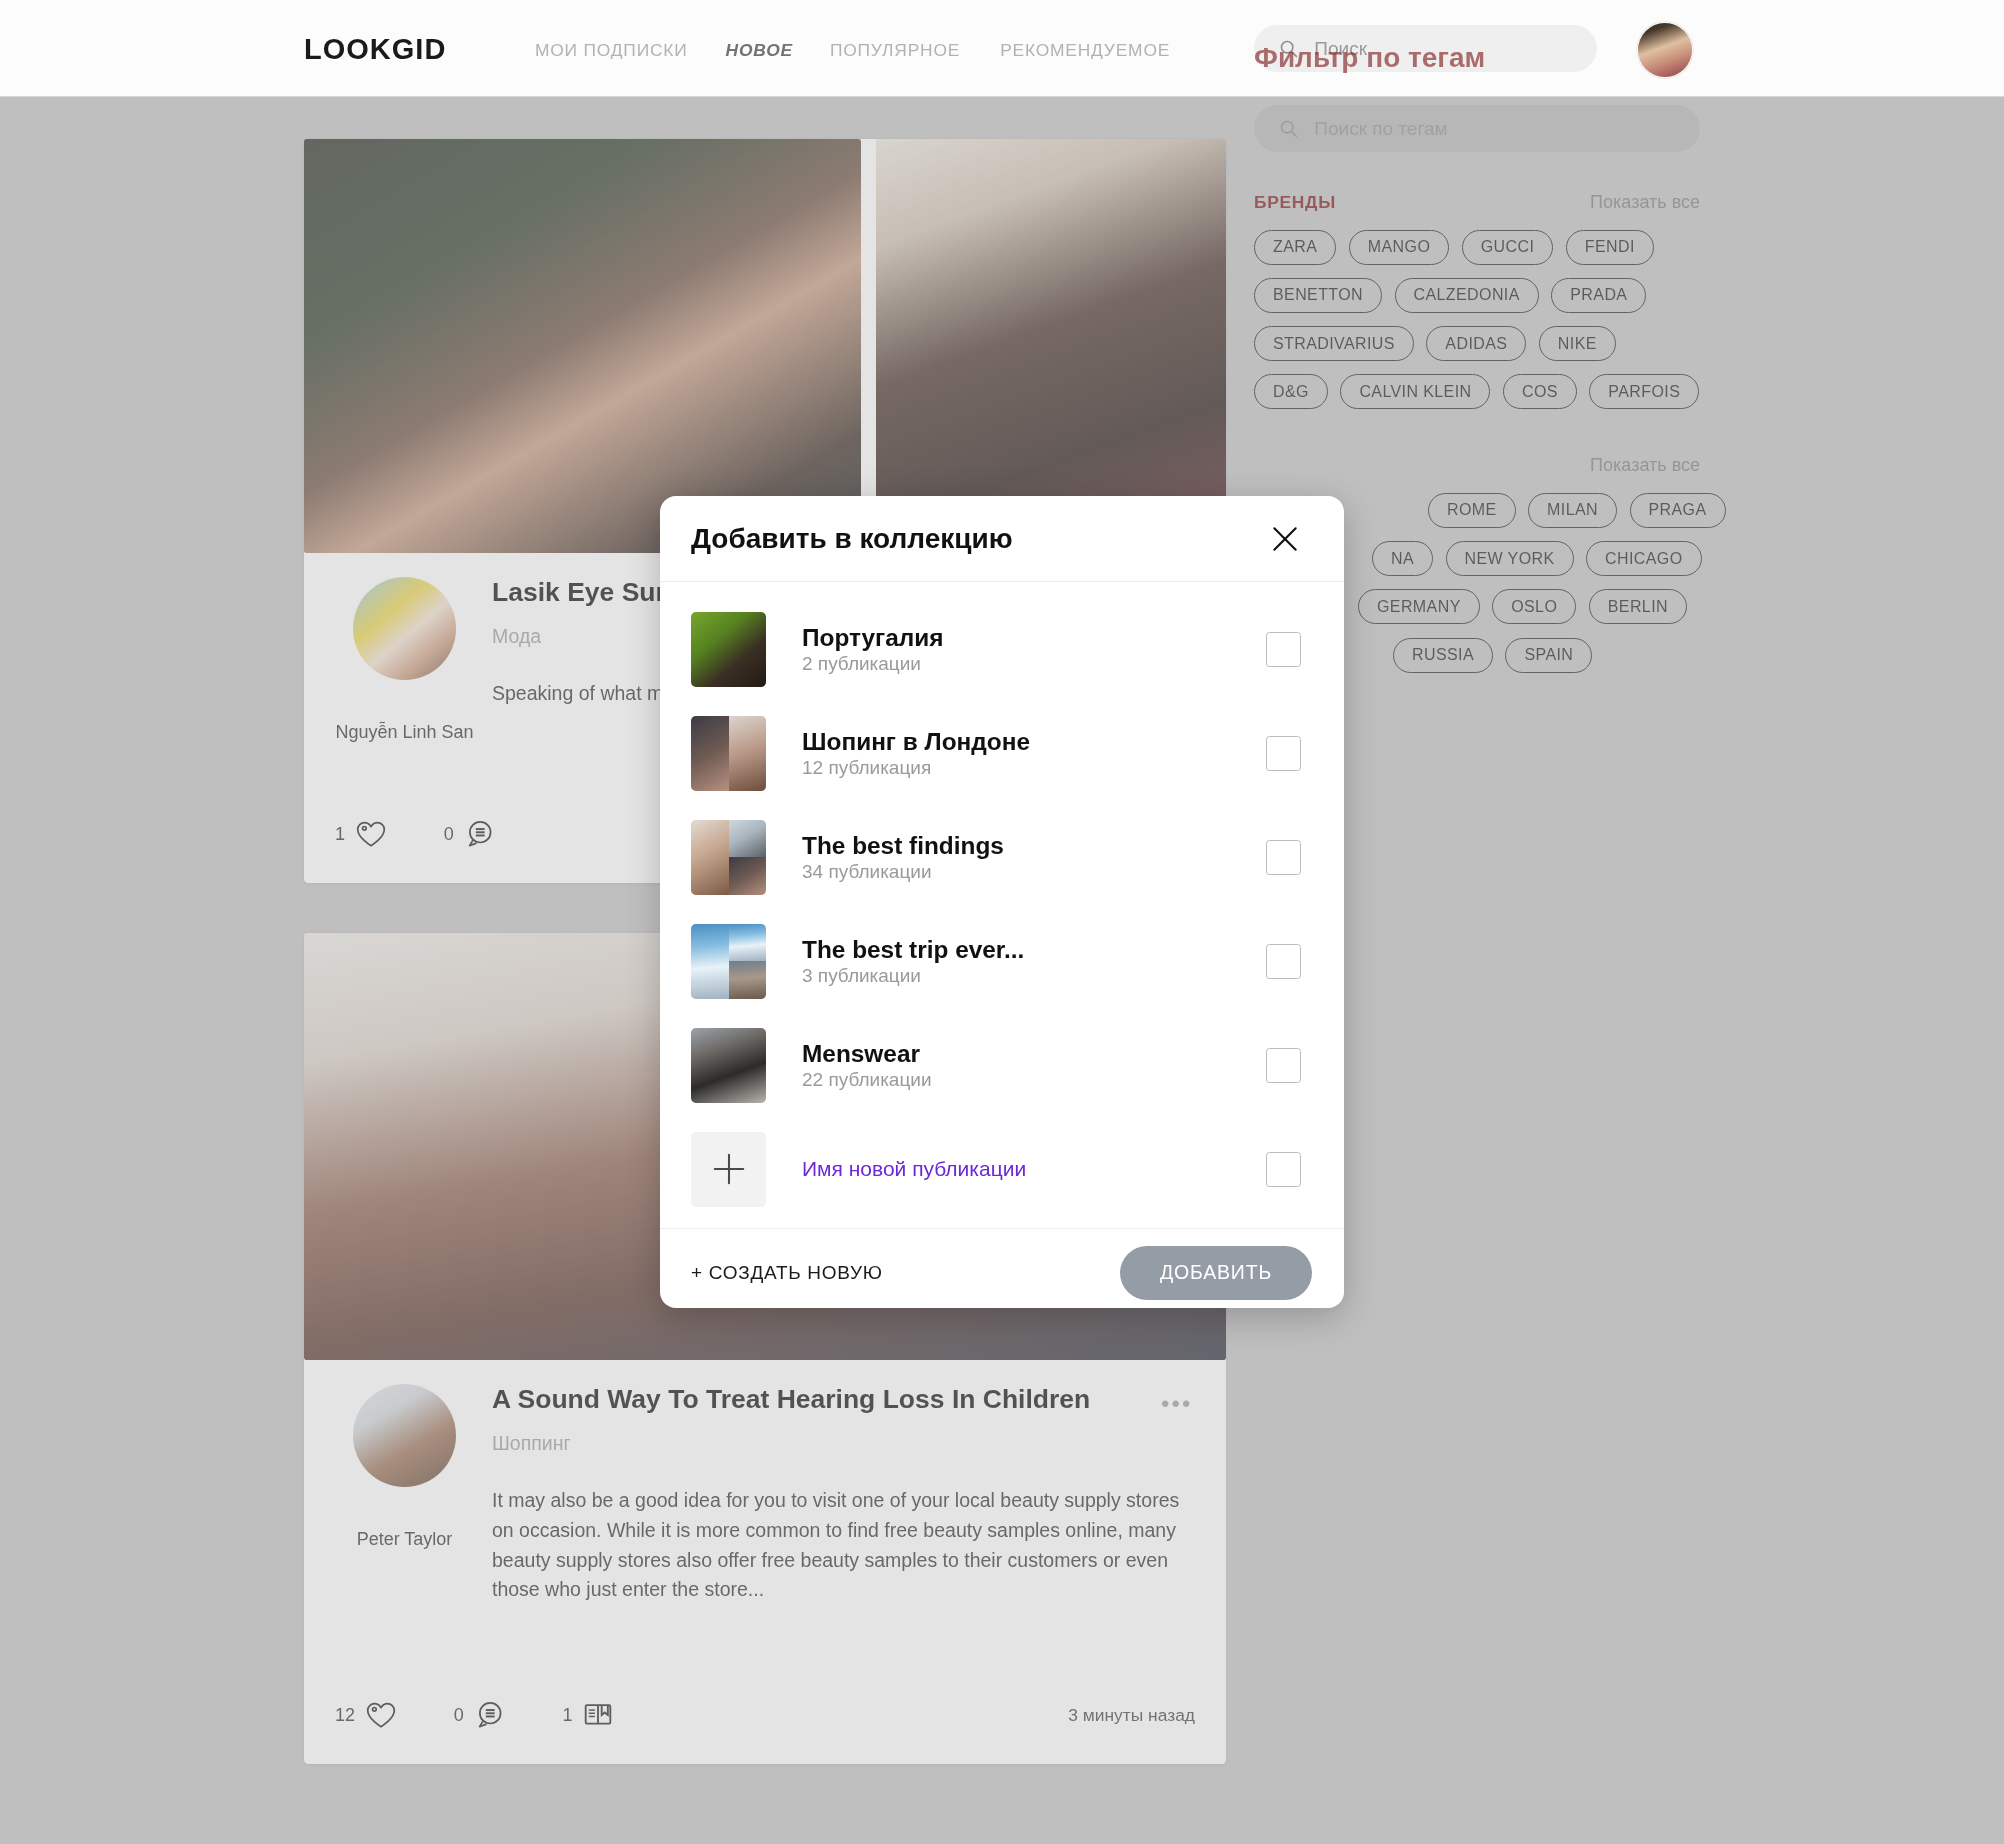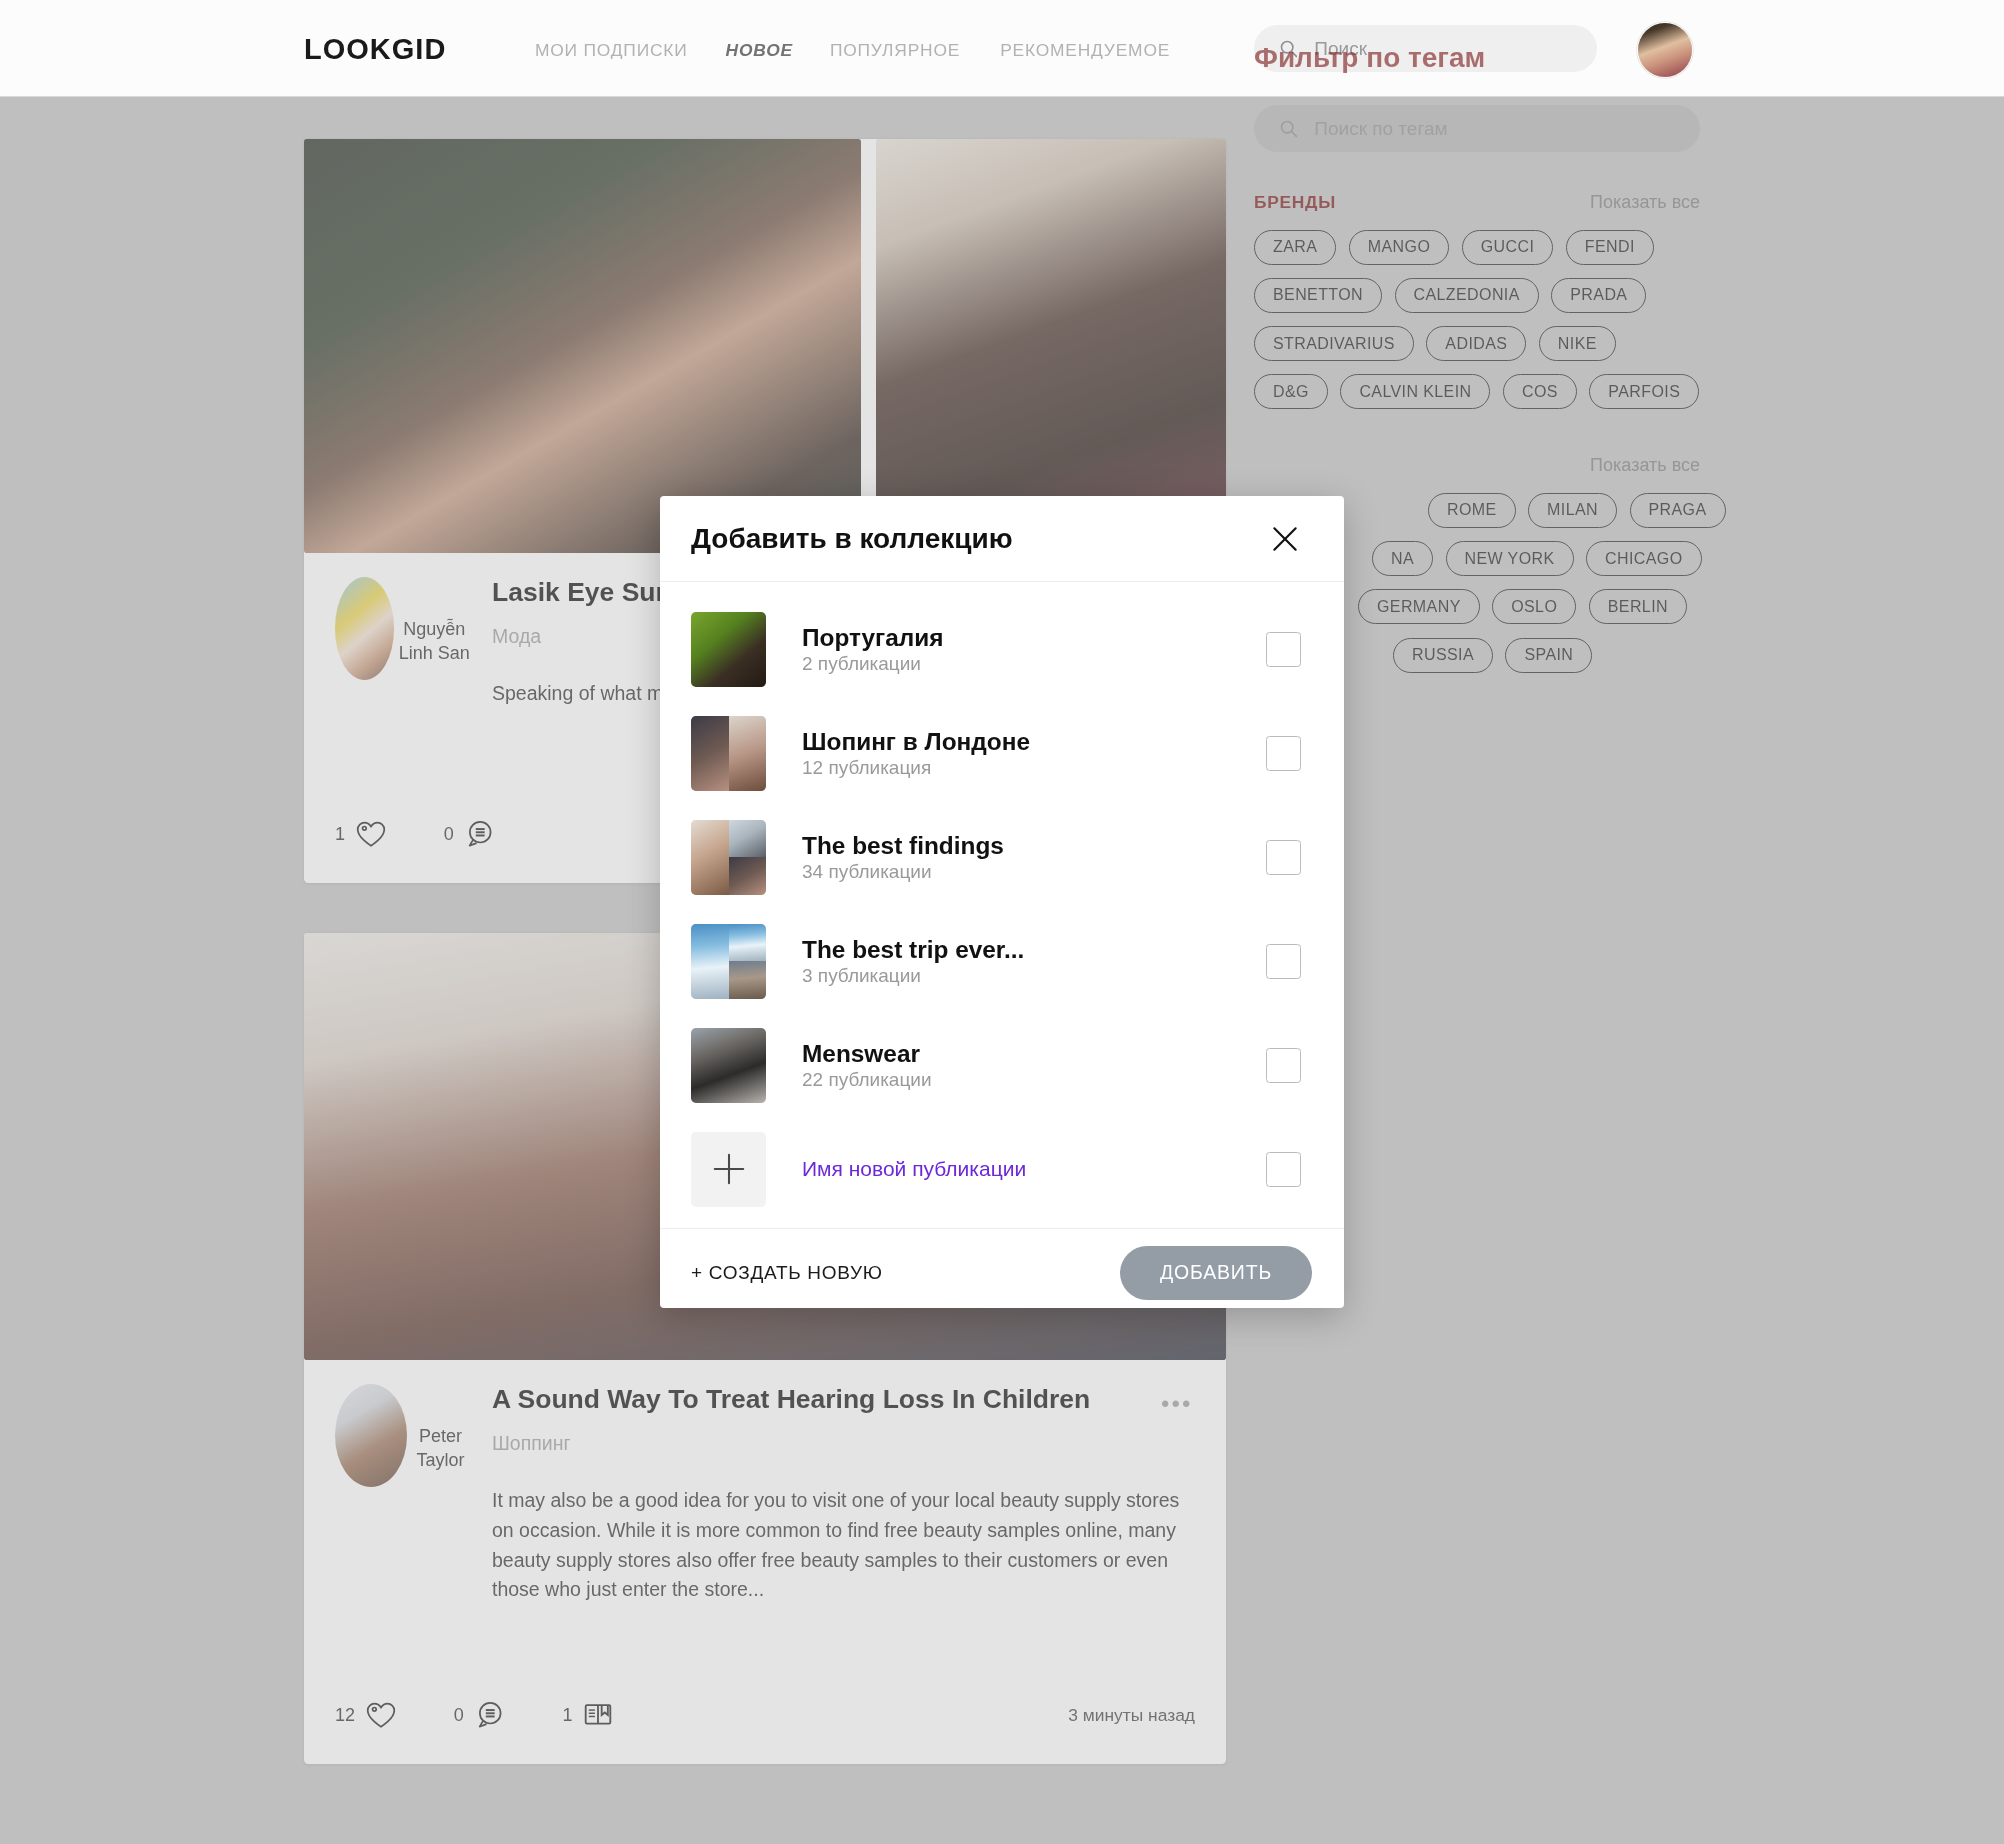--- a/index.html
+++ b/index.html
@@ -128,21 +128,22 @@
   .img-a { width: 557px; }
   .img-b { width: 350px; }
   .card2-img { width: 922px; height: 427px; border-radius: 2.8px; overflow: hidden; }
 
   .photo { width: 100%; height: 100%; display: block; }
 
   .card-body { display: flex; padding: 24px 28px 0 31px; }
   .author-col {
     width: 139px;
     display: flex;
-    flex-direction: row;
+    flex-direction: column;
+    align-items: center;
     flex: 0 0 auto;
   }
   .author-avatar {
     width: 103px; height: 103px;
     border-radius: 50%;
     overflow: hidden;
     background: #cfd3d8;
   }
   .author-name {
     margin-top: 40px;
@@ -263,21 +264,21 @@
 
   
   .modal-wrap {
     position: absolute;
     left: 660px; top: 496px;
     width: 684px;
     z-index: 30;
   }
   .modal {
     background: #fff;
-    border-radius: 4px;
+    border-radius: 16px;
     box-shadow: 0 8.4px 35px rgba(0,0,0,0.22);
     overflow: hidden;
   }
   .modal-header {
     height: 86px;
     display: flex;
     align-items: center;
     padding: 0 43px 0 31px;
     border-bottom: 0.7px solid #ededed;
   }

